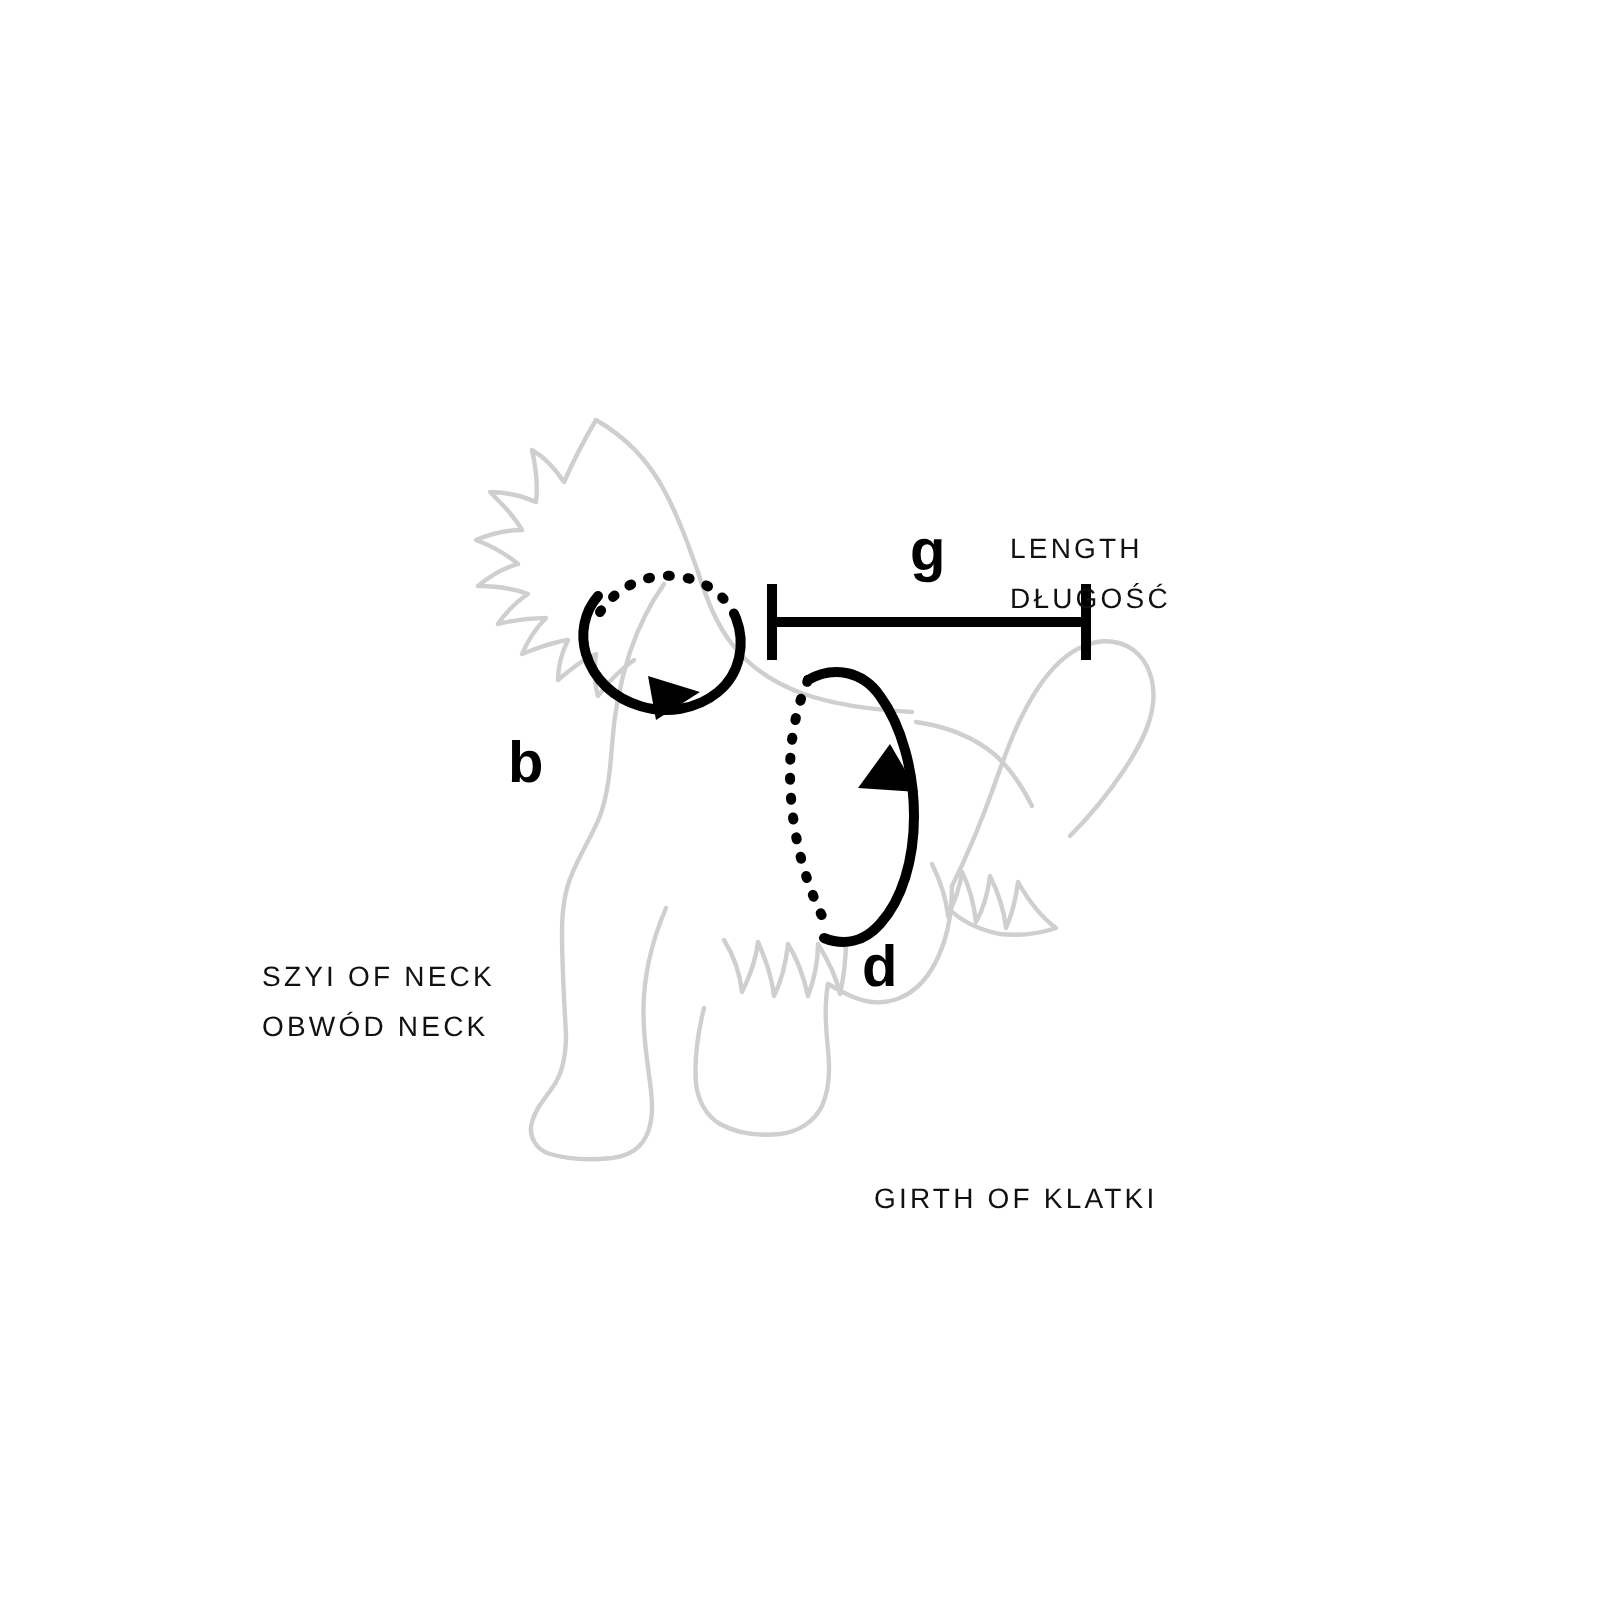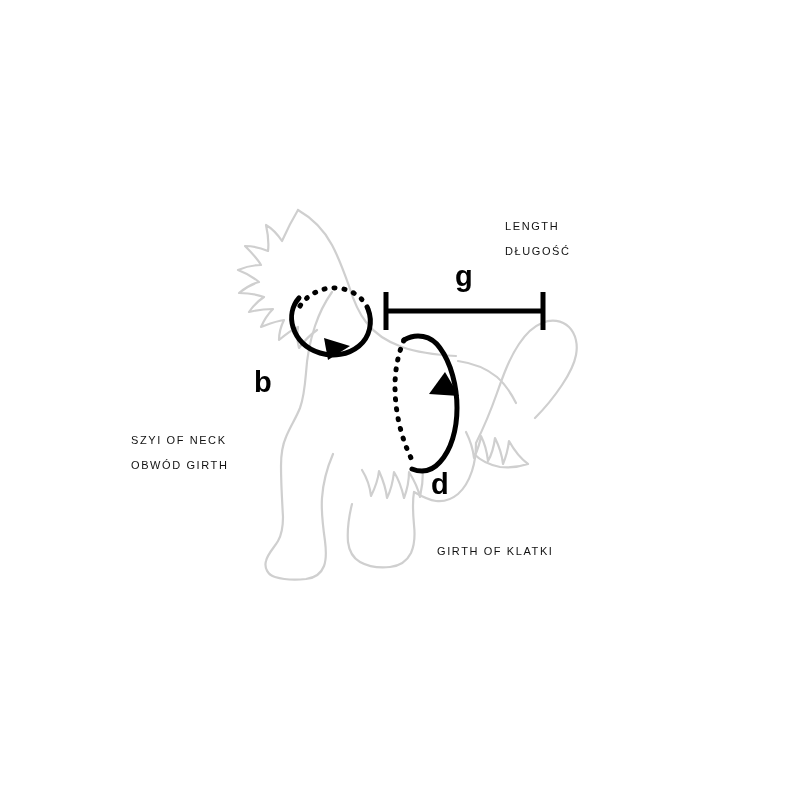--- a/index.html
+++ b/index.html
@@ -23,25 +23,26 @@
   #diagram-svg {
     position: absolute;
     left: 0;
     top: 0;
     width: 800px;
     height: 800px;
   }
   .label-block {
     position: absolute;
     font-family: "Liberation Sans", sans-serif;
-    font-size: 11px;
+    font-size: 14px;
     letter-spacing: 1.6px;
     line-height: 25px;
     color: #111111;
     white-space: nowrap;
+    margin-top: 48px;
   }
   .label-block .line {
     display: block;
   }
   .letter {
     position: absolute;
     font-family: "Liberation Sans", sans-serif;
     font-weight: bold;
     font-size: 29px;
     color: #000000;
@@ -133,21 +134,21 @@
 
   </svg>
 
   <div class="label-block" id="label-length">
     <span class="line">LENGTH</span>
     <span class="line">DŁUGOŚĆ</span>
   </div>
 
   <div class="label-block" id="label-neck">
     <span class="line">SZYI OF NECK</span>
-    <span class="line">OBWÓD GIRTH</span>
+    <span class="line">OBWÓD NECK</span>
   </div>
 
   <div class="label-block" id="label-ribcage">
     <span class="line">GIRTH OF KLATKI</span>
   </div>
 
   <div class="letter" id="letter-b">b</div>
   <div class="letter" id="letter-g">g</div>
   <div class="letter" id="letter-d">d</div>
 

